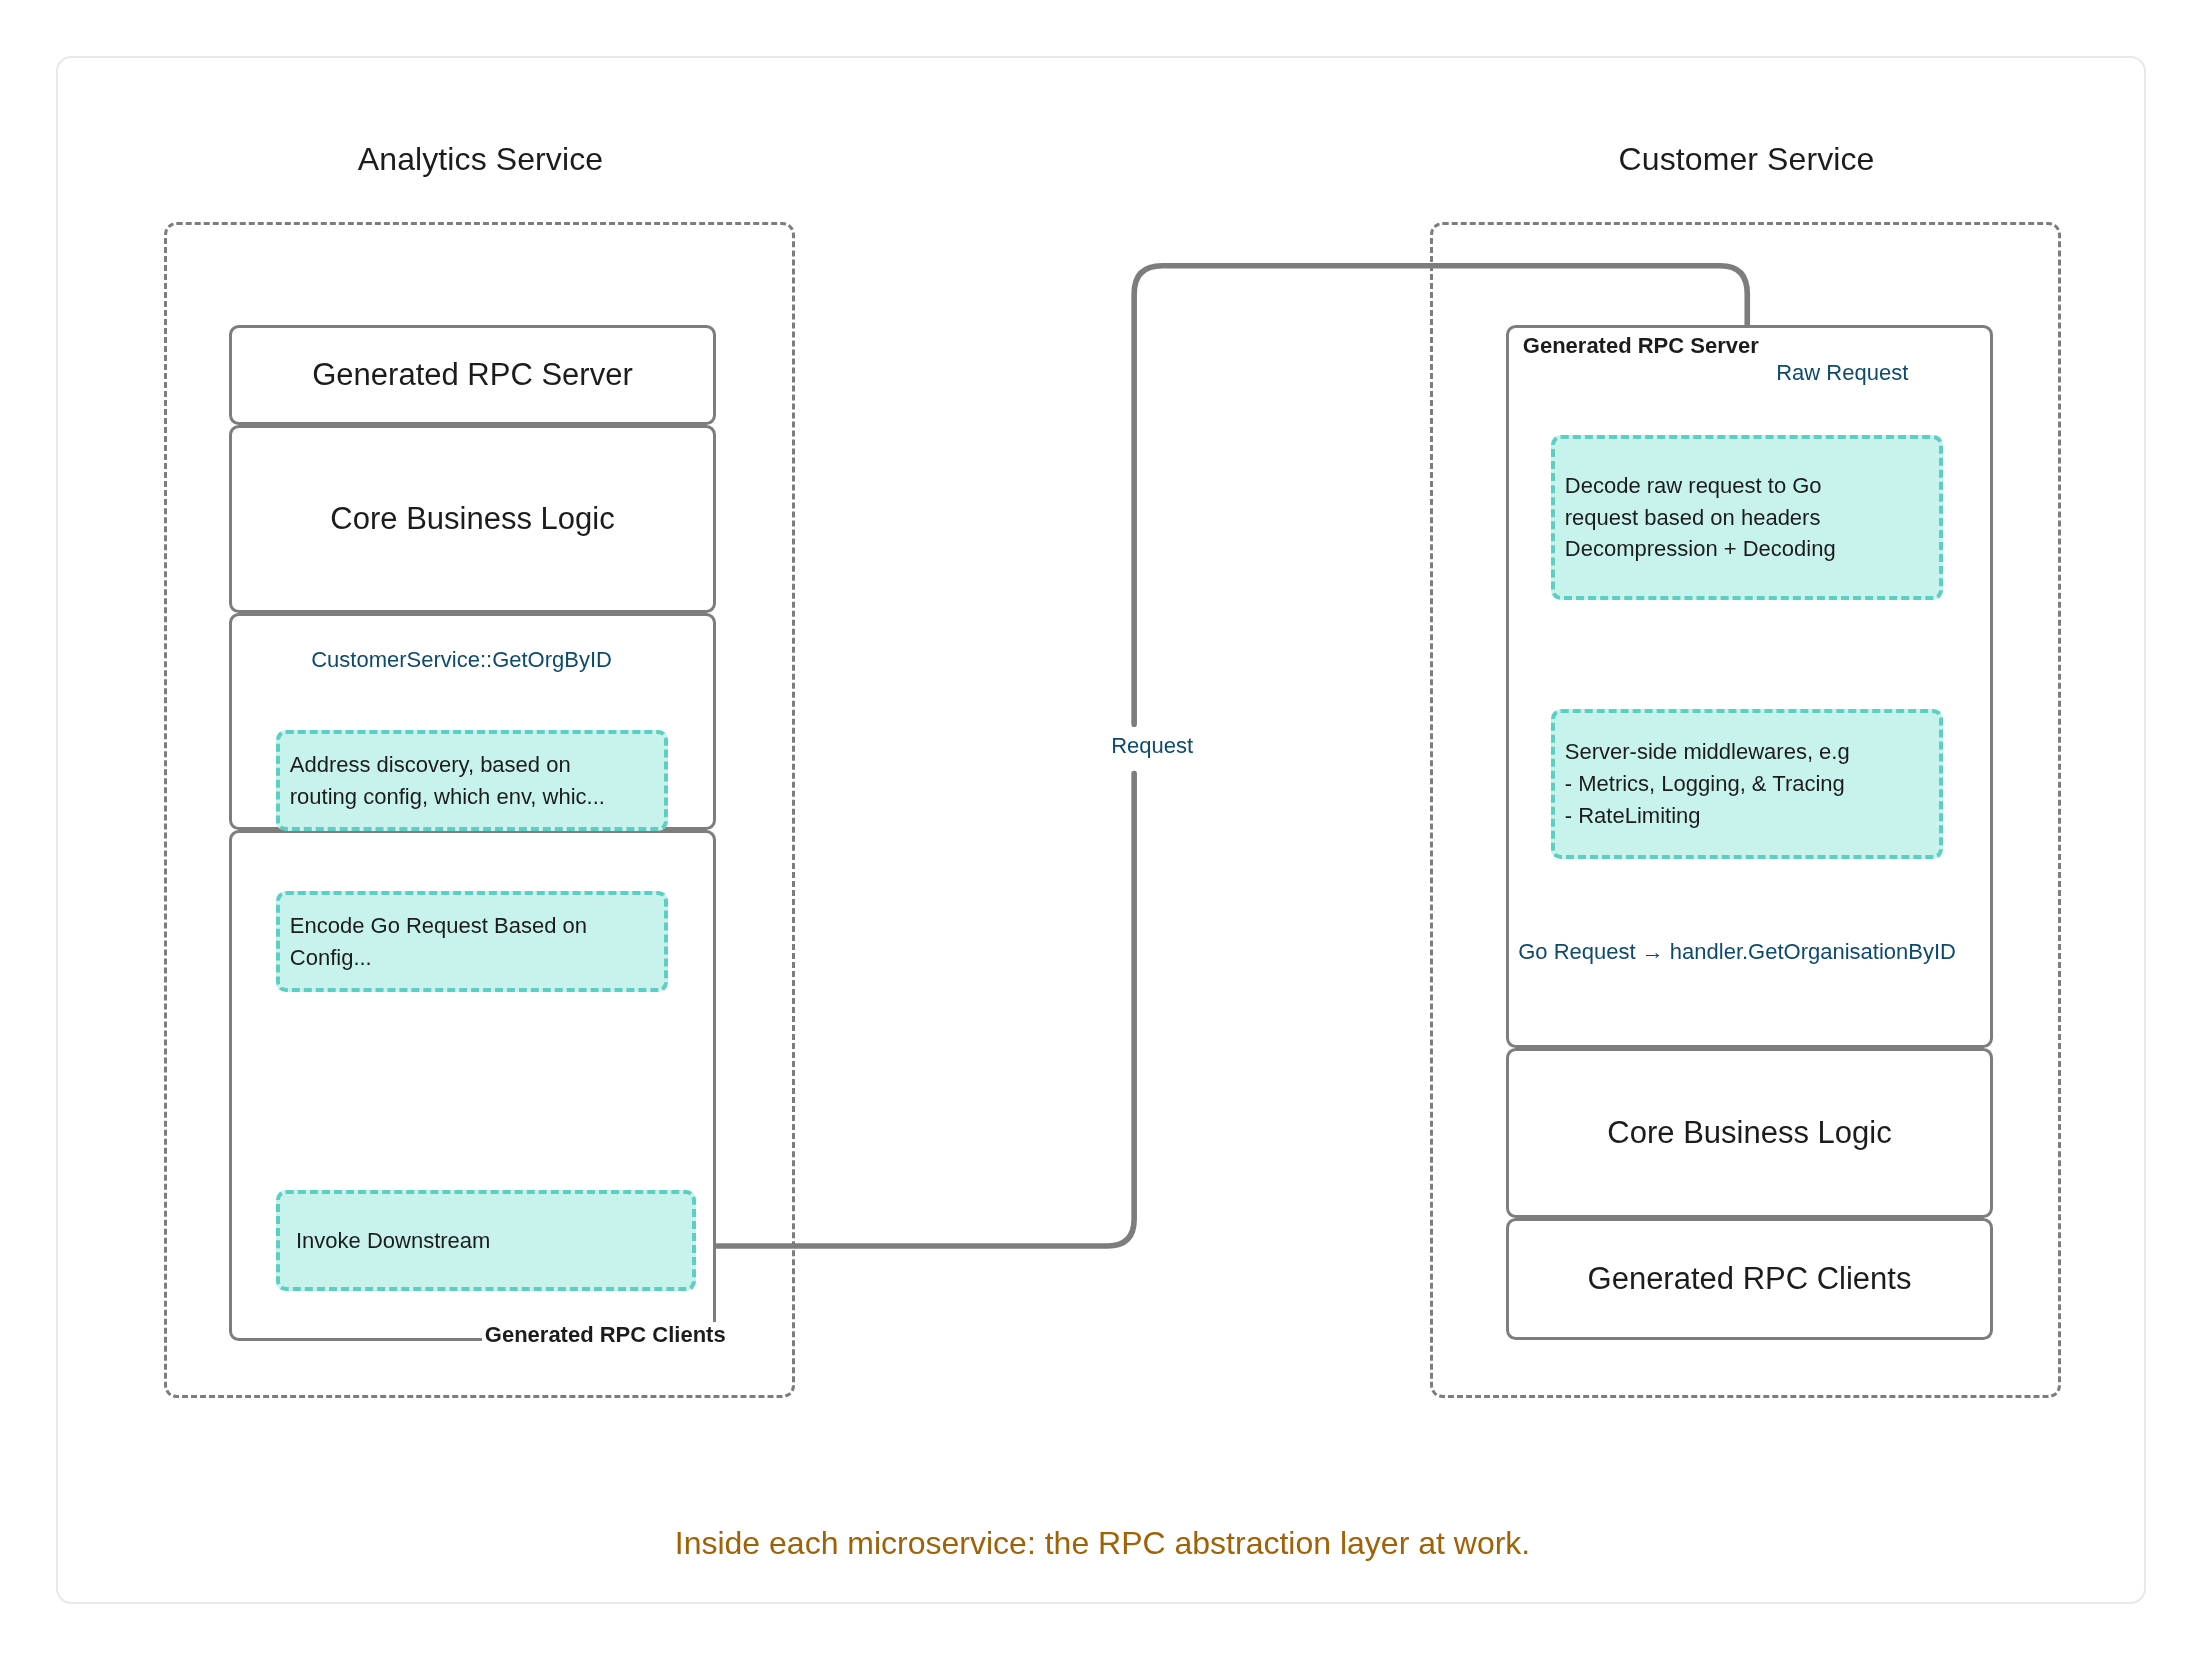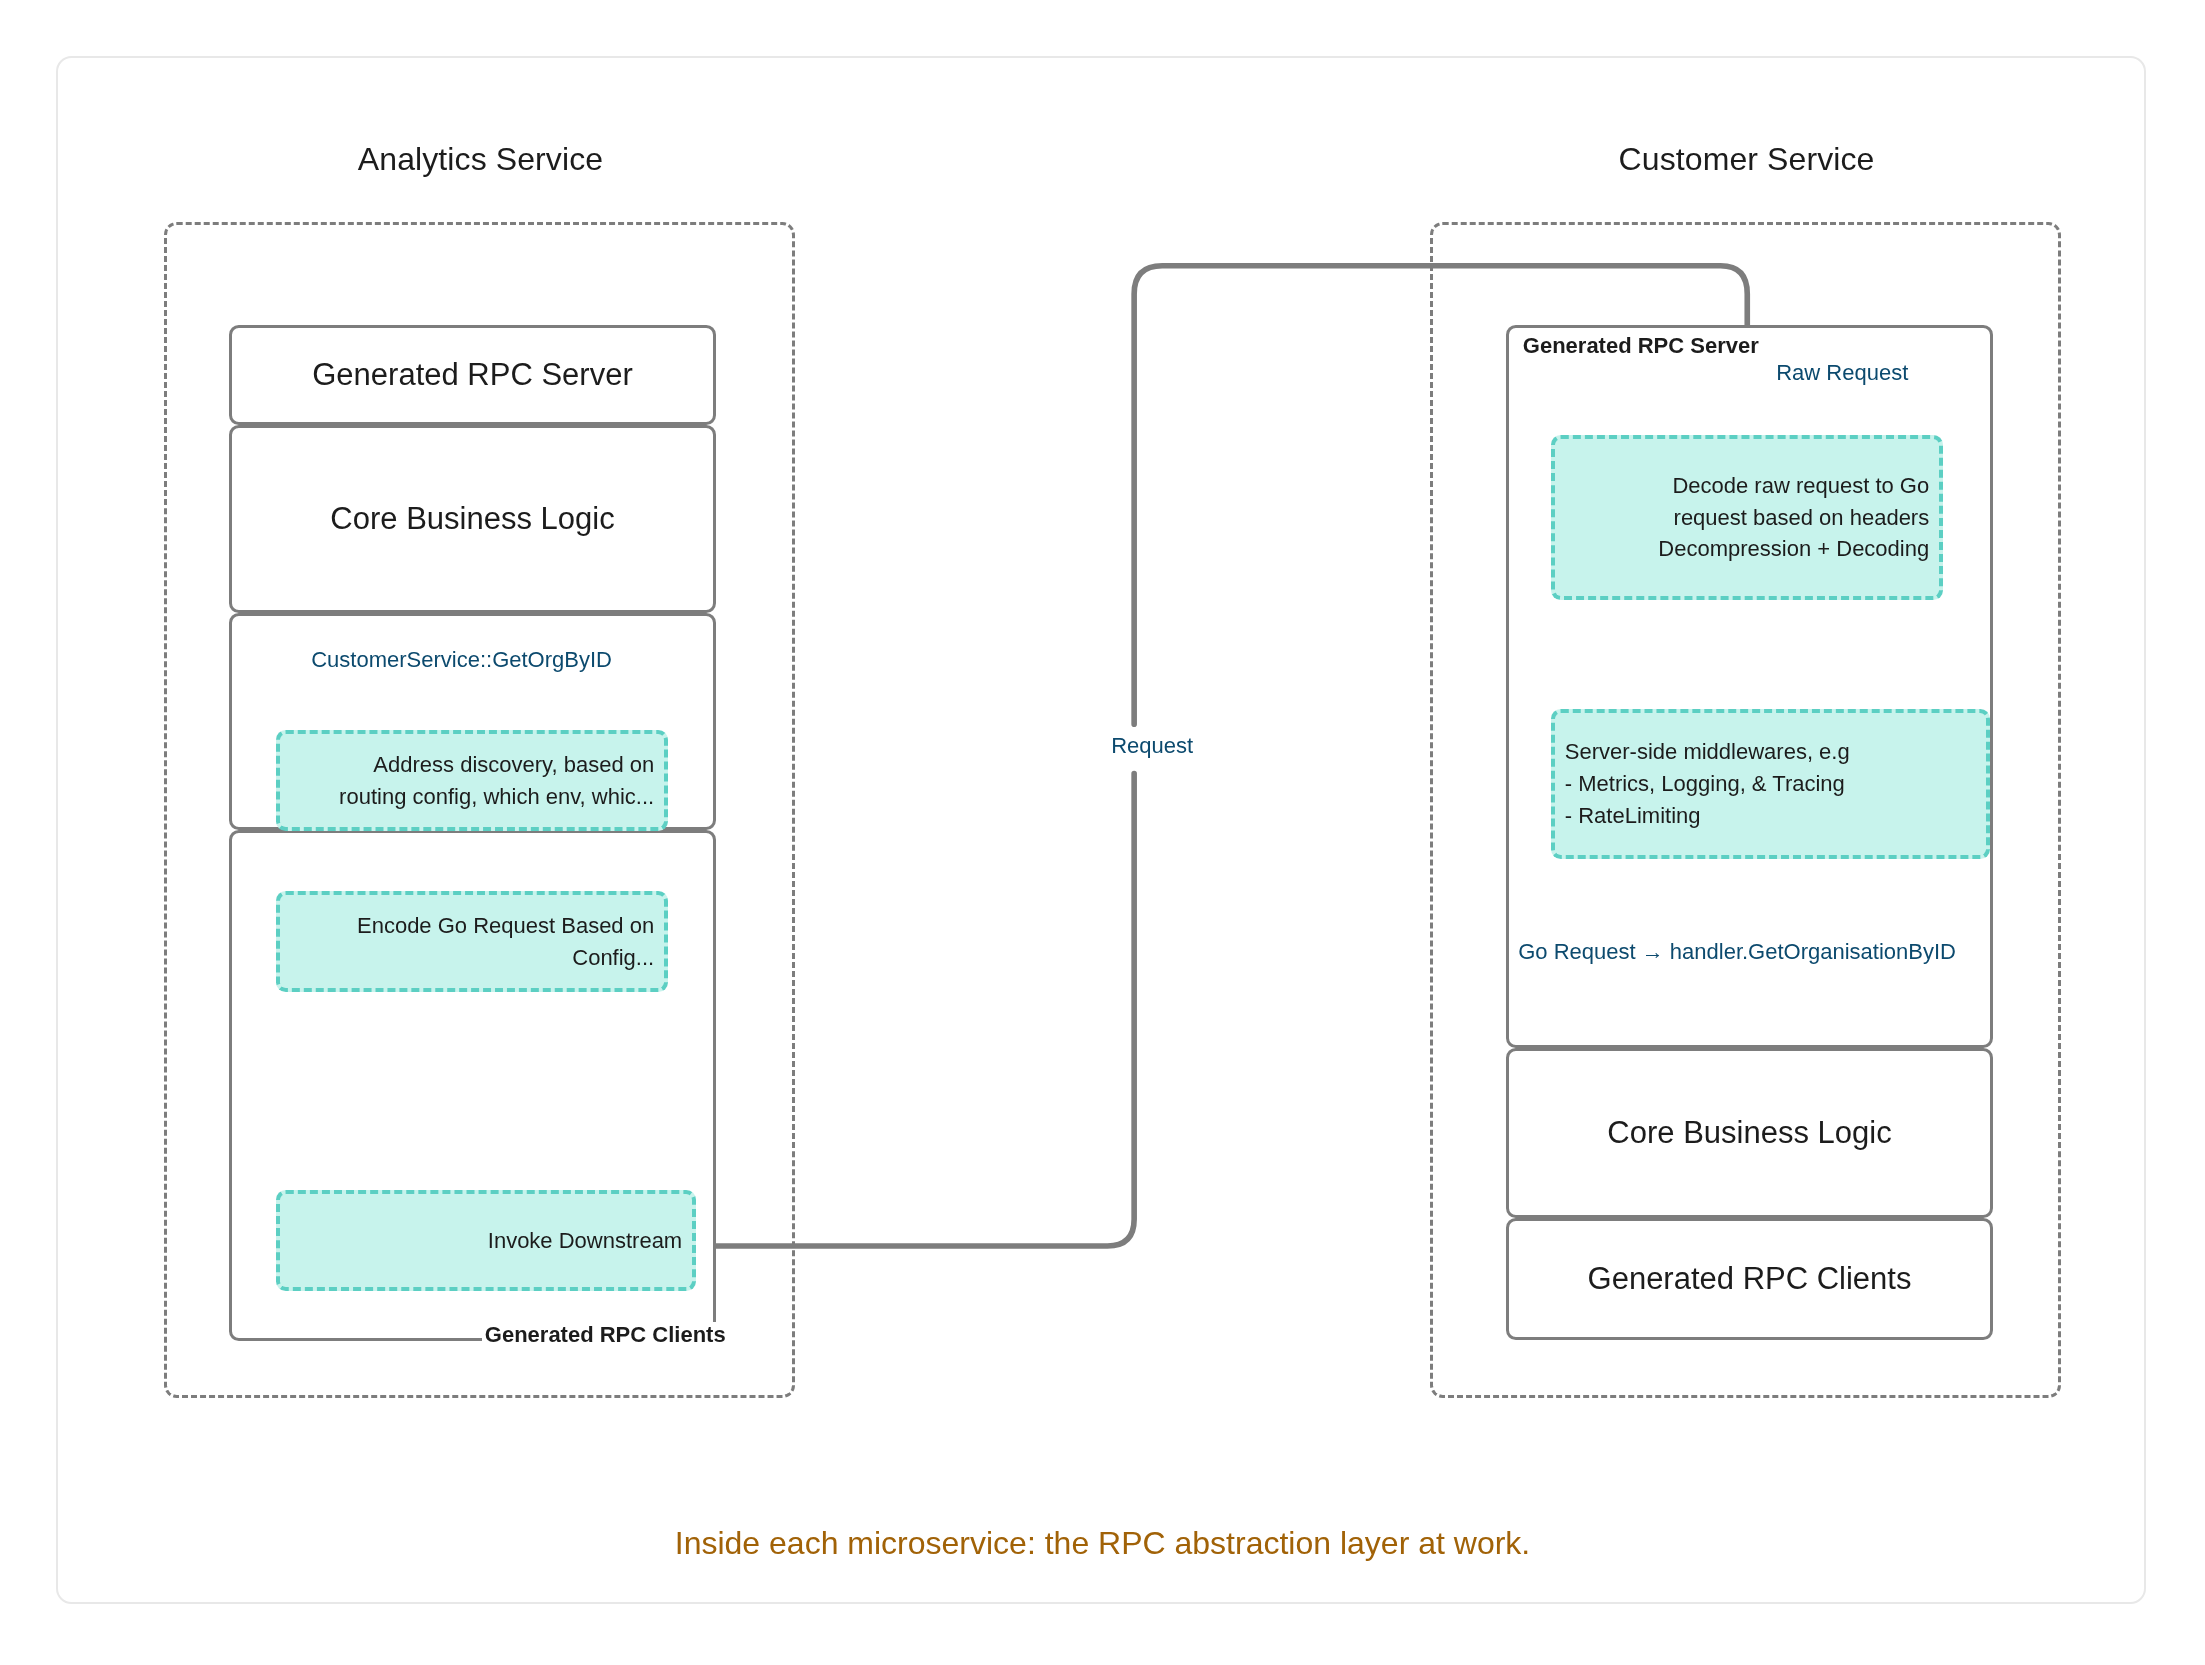--- a/index.html
+++ b/index.html
@@ -11,21 +11,21 @@
   .svc-title{position:absolute;font-size:32px;color:#1c1c1c;text-align:center;letter-spacing:0.1px;}
 
   .dashgroup{position:absolute;border:3.5px dashed #7d7d7d;border-radius:12.7px;box-sizing:border-box;}
 
   .solidbox{position:absolute;border:3.5px solid #7d7d7d;border-radius:9.8px;box-sizing:border-box;background:#fff;
             display:flex;align-items:center;justify-content:center;text-align:center;font-size:31px;color:#1c1c1c;}
 
   .plainbox{position:absolute;border:3.5px solid #7d7d7d;border-radius:9.8px;box-sizing:border-box;background:#fff;}
 
   .tealbox{position:absolute;border:4.2px dashed #5ccfc3;border-radius:9.8px;box-sizing:border-box;background:#c7f3ec;
-           display:flex;align-items:center;justify-content:center;text-align:right;
+           display:flex;align-items:center;justify-content:center;text-align:left;
            font-size:22px;line-height:1.45;color:#1c1c1c;padding:4.2px 9.8px;}
   .tealbox.left-align{justify-content:flex-start;text-align:left;}
   .tealbox span{display:block;width:100%;}
 
   .edge-label{position:absolute;font-size:22px;color:#0c4a6e;white-space:nowrap;background:#fff;padding:0 4.2px;}
   .grp-label{position:absolute;font-size:22px;font-weight:bold;color:#1c1c1c;white-space:nowrap;background:#fff;padding:0 2.8px;}
 
   .caption{position:absolute;font-size:32px;color:#a16207;white-space:nowrap;}
 </style>
 </head>
@@ -110,21 +110,21 @@
   <div class="edge-label" style="left:1772px;top:360px;">Raw Request</div>
 
   <div class="tealbox" style="left:1551px;top:435px;width:392px;height:165px;">
     <span>
       <span>Decode raw request to Go</span>
       <span>request based on headers</span>
       <span>Decompression + Decoding</span>
     </span>
   </div>
 
-  <div class="tealbox left-align" style="left:1551px;top:709px;width:439px;height:150px;align-items:center;">
+  <div class="tealbox left-align" style="left:1551px;top:709px;width:392px;height:150px;align-items:center;">
     <span>
       <span>Server-side middlewares, e.g</span>
       <span>- Metrics, Logging, &amp; Tracing</span>
       <span>- RateLimiting</span>
     </span>
   </div>
 
   <div class="edge-label" style="left:1514px;top:939px;">Go Request → handler.GetOrganisationByID</div>
 
   <div class="solidbox" style="left:1506px;top:1048px;width:487px;height:170px;">Core Business Logic</div>

